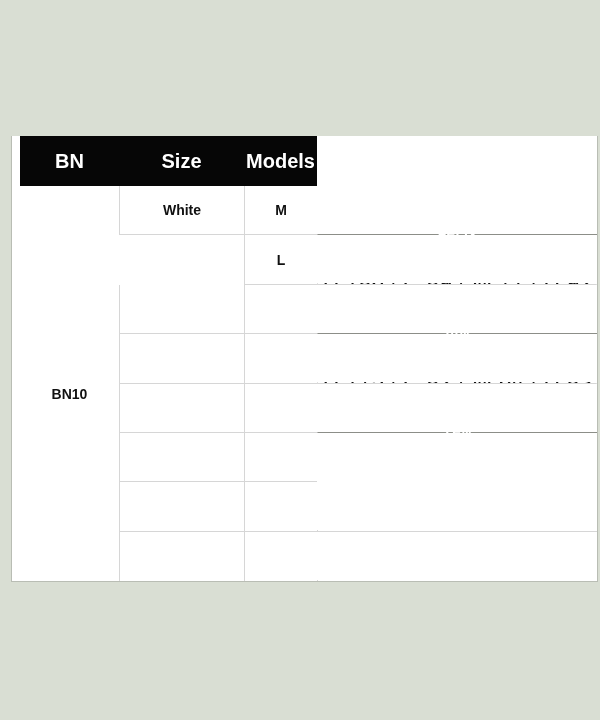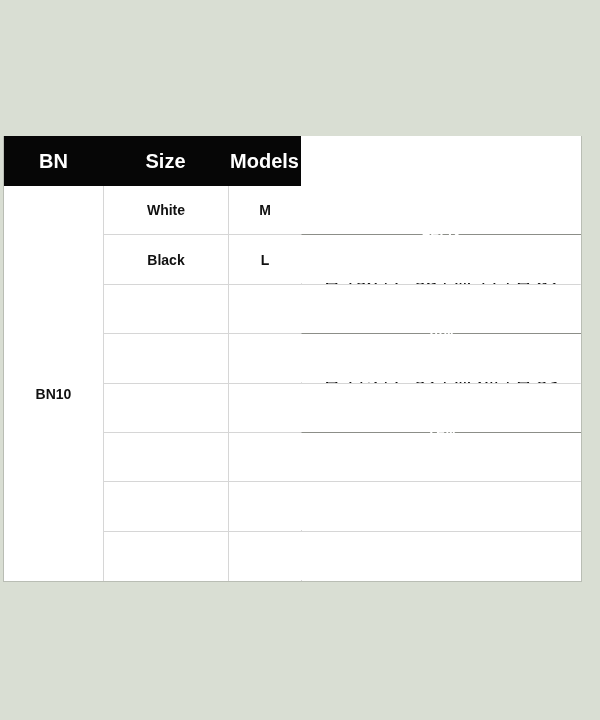--- a/index.html
+++ b/index.html
@@ -13,32 +13,33 @@
     background: var(--page-bg, #d9ded3);
     font-family: "Liberation Sans", sans-serif;
   }
   .canvas {
     position: relative;
     width: 600px;
     height: 720px;
   }
   .size-table {
     position: absolute;
-    left: 3px;
+    left: 11px;
     top: 136px;
     width: 577px;
     display: grid;
     grid-template-columns: 99px 125px 73px 280px;
     grid-template-rows: 50px repeat(8, 49.4px);
     grid-auto-flow: row;
     background: var(--table-bg, #ffffff);
     border-left: 1px solid var(--table-border, #b9bdb4);
     border-right: 1px solid var(--table-border, #b9bdb4);
     border-bottom: 1px solid var(--table-border, #b9bdb4);
     box-sizing: content-box;
+    padding-left: 8px;
   }
   .th {
     grid-row: 1;
     background: var(--header-bg, #060606);
     color: var(--header-text, #ffffff);
     font-size: 20px;
     font-weight: bold;
     display: flex;
     align-items: center;
     justify-content: center;
@@ -65,60 +66,58 @@
   .c3 { grid-column: 3; border-left: 1px solid var(--grid-line, #d6d6d6); }
   .c4 { grid-column: 4; border-left: 1px solid var(--grid-line, #d6d6d6); margin-top: 48px; }
   .band {
     background: var(--band-bg, #8c8e88);
     color: var(--band-text, #ffffff);
     border-bottom-color: var(--band-bg, #8c8e88);
     border-left-color: var(--grid-line, #d6d6d6);
   }
   .measure {
     font-weight: normal;
-    font-size: 20px;
+    font-size: 23px;
     border-radius: 18px;
   }
   .last-row { border-bottom: none; }
 </style>
 </head>
 <body>
 
 <div class="canvas">
   <div class="size-table">
 
     <div class="th">BN</div>
     <div class="th">Size</div>
     <div class="th">Models</div>
 
     <div class="cell bn-merged">BN10</div>
 
     <div class="cell c2">White</div>
     <div class="cell c3">M</div>
     <div class="cell c4 band">FELIX</div>
 
-    <div class="cell c2">Black</div>
     <div class="cell c3">L</div>
     <div class="cell c4 measure">H:186 / C:89 / W:71 / H:92</div>
 
     <div class="cell c2"></div>
     <div class="cell c3"></div>
     <div class="cell c4 band">IAN</div>
 
     <div class="cell c2"></div>
     <div class="cell c3"></div>
     <div class="cell c4 measure">H:175 / C:82 / W:64 / H:83</div>
 
     <div class="cell c2"></div>
     <div class="cell c3"></div>
     <div class="cell c4 band">ZEN</div>
 
     <div class="cell c2"></div>
     <div class="cell c3"></div>
-    <div class="cell c4 measure">H:175 / C:83 / W:66 / H:87</div>
 
     <div class="cell c2"></div>
     <div class="cell c3"></div>
     <div class="cell c4"></div>
 
     <div class="cell c2 last-row"></div>
     <div class="cell c3 last-row"></div>
     <div class="cell c4 last-row"></div>
 
   </div>

